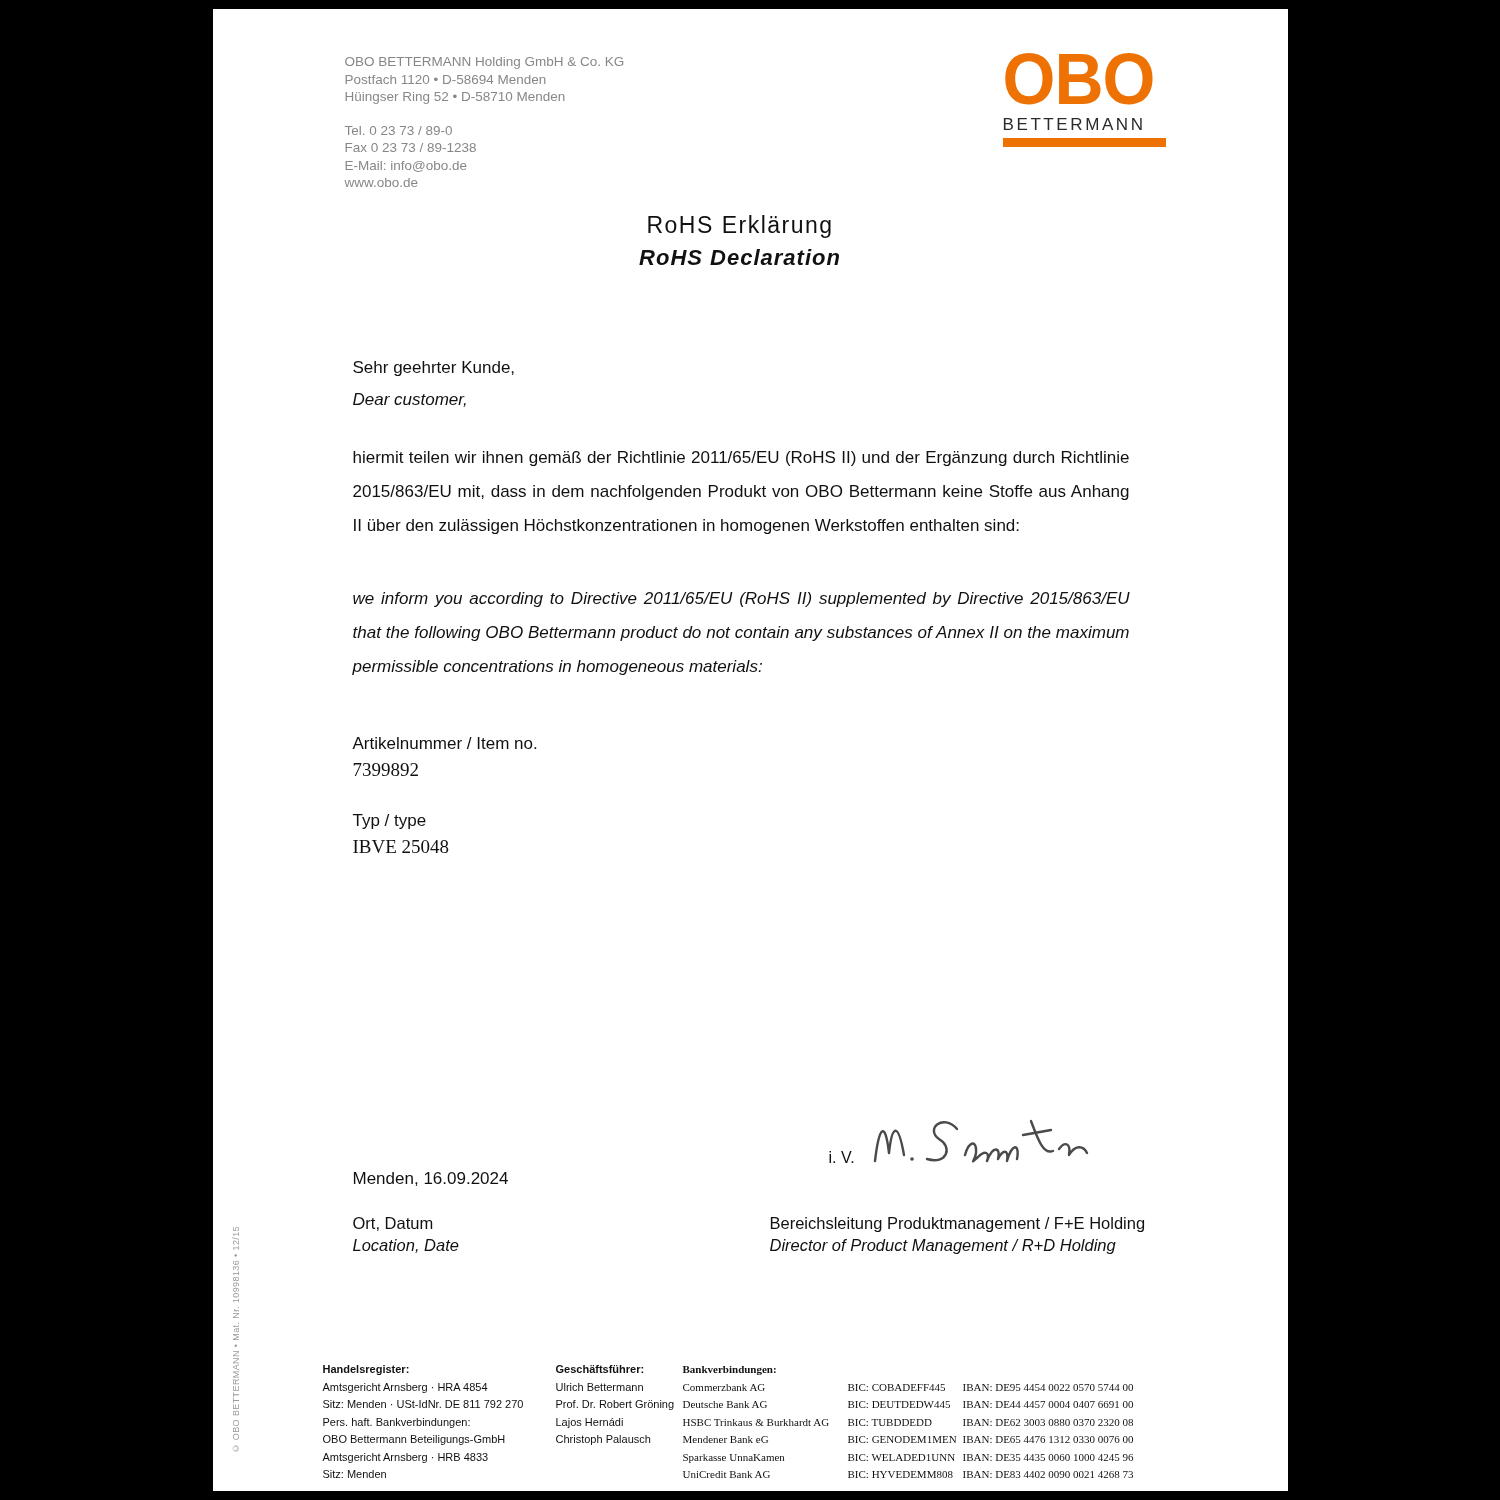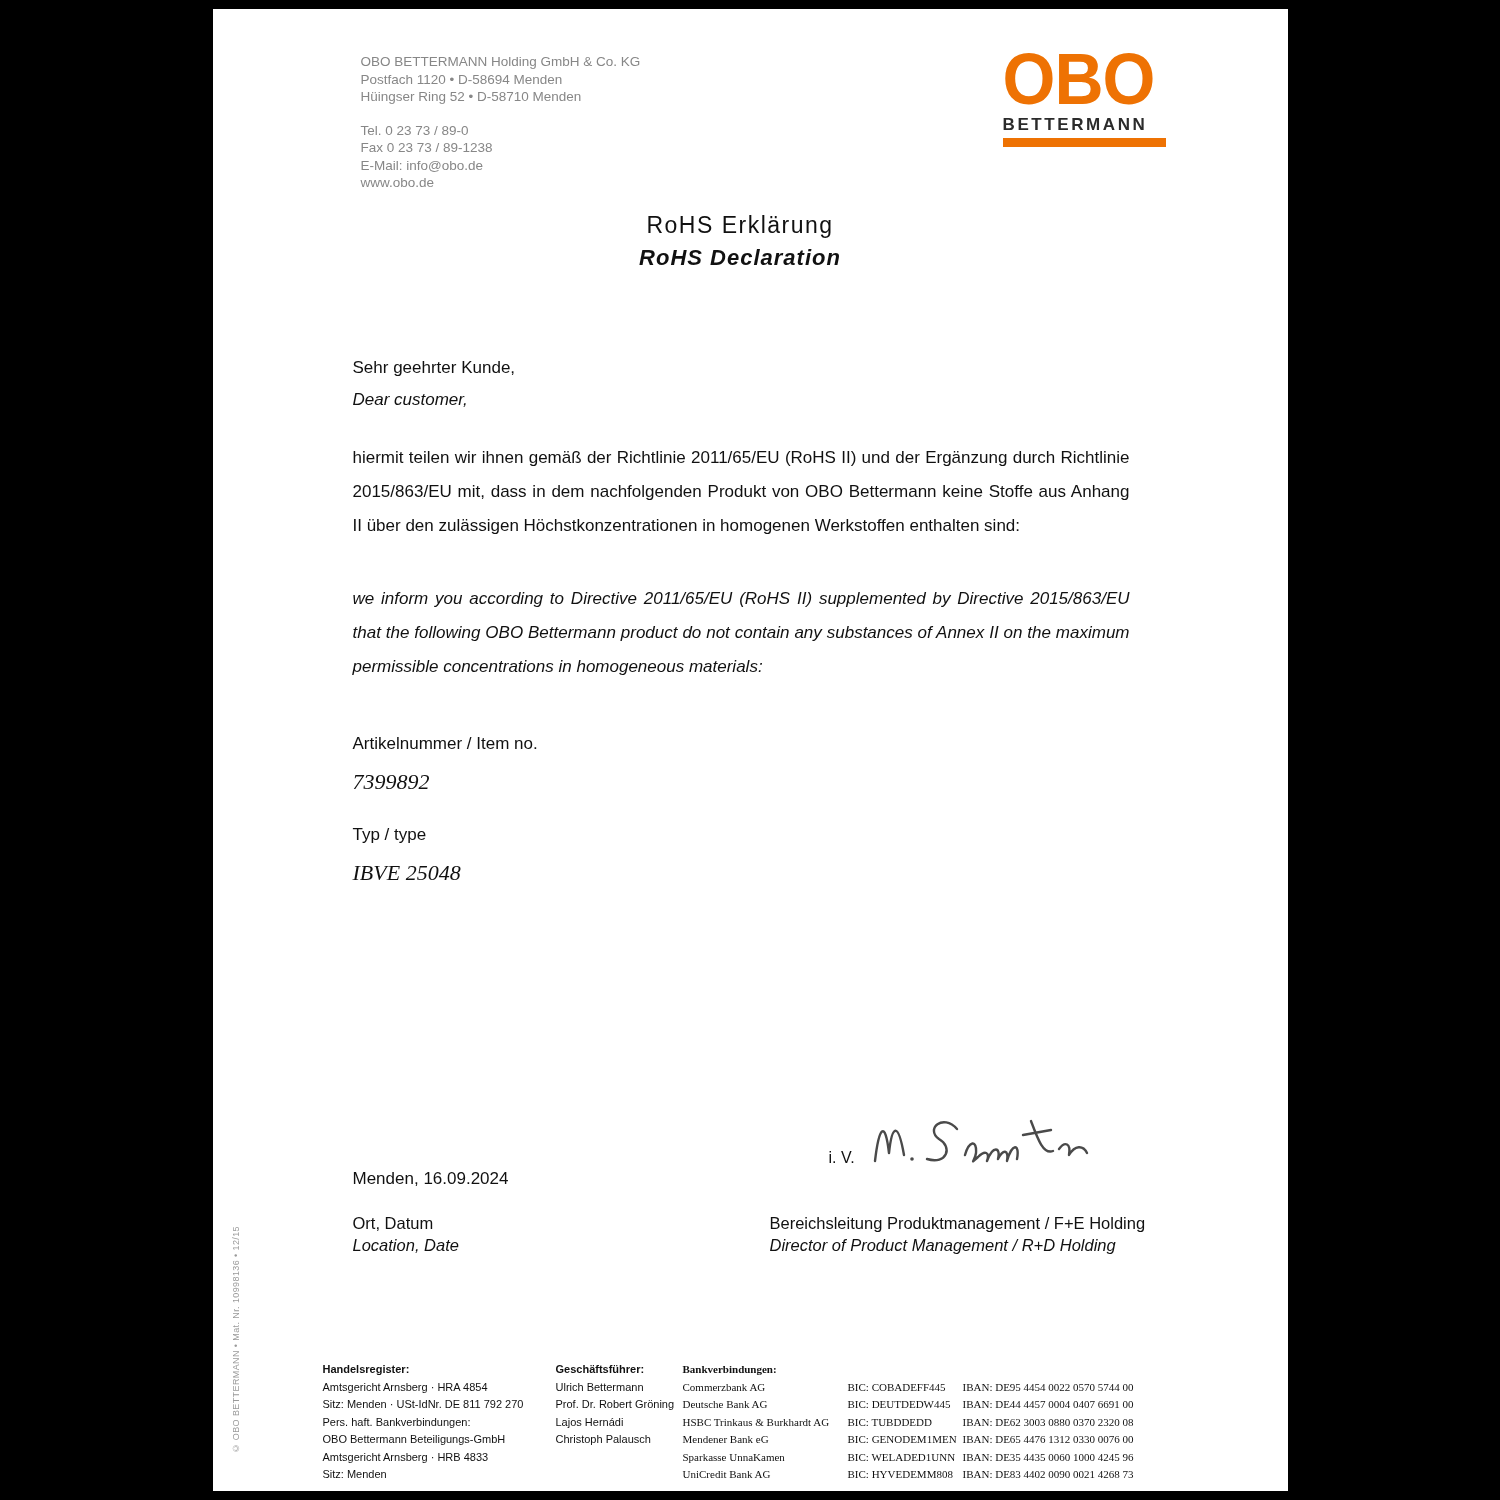--- a/index.html
+++ b/index.html
@@ -11,34 +11,34 @@
   }
   .page{
     position:relative;
     width:1075px;height:1482px;
     margin:0 auto;top:9px;
     background:#fff;
     overflow:hidden;
   }
   
   .sender{
-    position:absolute;left:148px;top:44px;
+    position:absolute;left:132px;top:44px;
     color:#878787;font-size:13.5px;line-height:17.5px;
   }
   .sender .grp{margin-bottom:16px;}
   
   .logo{position:absolute;left:790px;top:38px;width:168px;text-align:left;}
   .logo-text{
     font-size:68px;font-weight:900;line-height:64px;
     letter-spacing:-1px;color:#ee7203;
     font-family:"Liberation Sans",sans-serif;
     transform:scaleY(1.05);
   }
   .logo-sub{
-    font-size:17px;font-weight:bold;letter-spacing:2.6px;
+    font-size:17px;font-weight:normal;letter-spacing:2.6px;
     color:#2b2b2b;margin-top:4px;
   }
   .logo-bar{height:9px;background:#ee7203;margin-top:3px;width:163px;}
   
   .title{
     position:absolute;left:140px;top:203px;width:775px;text-align:center;
   }
   .title-de{font-size:23px;font-weight:normal;letter-spacing:1.5px;color:#111;}
   .title-en{font-size:22px;font-weight:bold;font-style:italic;letter-spacing:1px;color:#111;margin-top:6px;}
   
@@ -48,21 +48,21 @@
   .para{
     position:absolute;left:140px;width:777px;
     font-size:17px;line-height:34px;color:#111;
     text-align:justify;
   }
   .para-de{top:432px;}
   .para-en{top:573px;font-style:italic;}
   
   .product{position:absolute;left:140px;top:725px;color:#111;}
   .prod-label{font-size:17px;font-weight:normal;}
-  .prod-value{font-family:"Liberation Serif","DejaVu Serif",serif;font-size:22px;margin-top:15px;font-style:italic;}
+  .prod-value{font-family:"Liberation Serif","DejaVu Serif",serif;font-size:19px;margin-top:5px;}
   .prod-gap{height:30px;}
   
   .sig-prefix{position:absolute;left:616px;top:1140px;font-size:16px;color:#111;}
   .sig-svg{position:absolute;left:652px;top:1096px;}
   .place-date{position:absolute;left:140px;top:1160px;font-size:17px;color:#111;}
   .loc-labels{position:absolute;left:140px;top:1203px;font-size:16.5px;line-height:22px;color:#111;}
   .loc-labels .en{font-style:italic;}
   .role-labels{position:absolute;left:557px;top:1203px;font-size:16.5px;line-height:22px;color:#111;}
   .role-labels .en{font-style:italic;}
   

